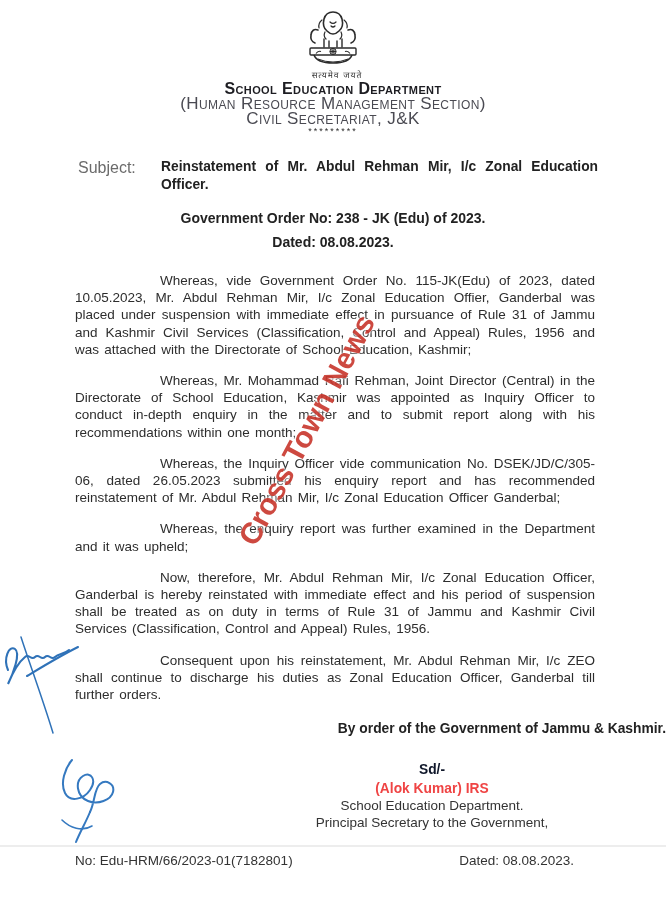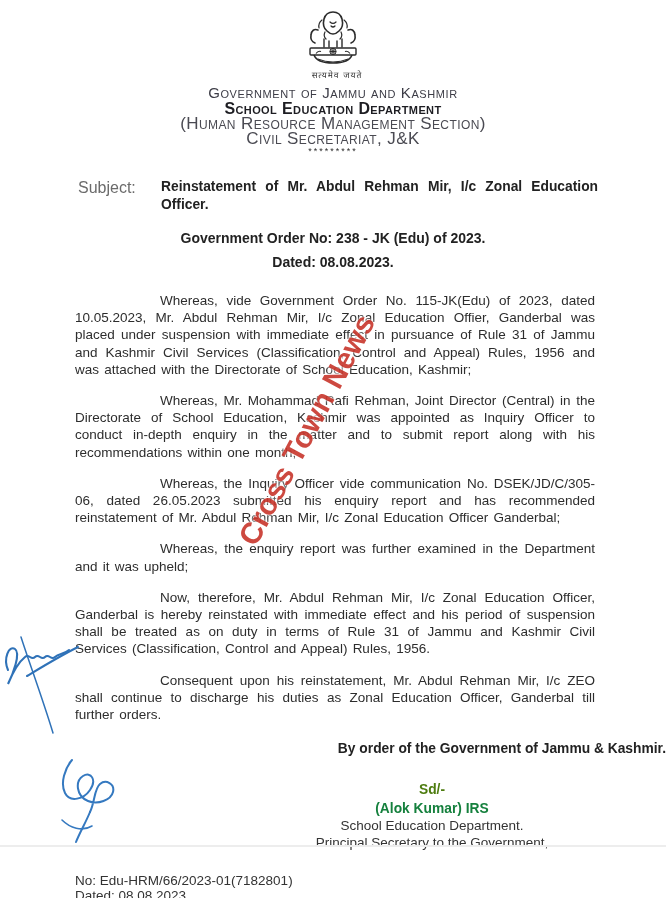--- a/index.html
+++ b/index.html
@@ -94,33 +94,32 @@
     font-weight: 700;
     color: #222;
     text-align: right;
   }
   .sig-block {
     margin-top: 24px;
     margin-left: 272px;
     width: 320px;
     text-align: center;
   }
-  .sig-sd { font-size: 13.8px; font-weight: 700; line-height: 19px; color: #4d7c0f; }
-  .sig-name { font-size: 13.8px; font-weight: 700; line-height: 19px; color: #15803d; }
+  .sig-sd { font-size: 13.8px; font-weight: 700; line-height: 19px; color: #0f172a; }
+  .sig-name { font-size: 13.8px; font-weight: 700; line-height: 19px; color: #ef4444; }
   .sig-desg { font-size: 13.5px; line-height: 16.5px; color: #333; }
 
   
   .footer-row {
     display: flex;
     justify-content: space-between;
     margin-top: 22px;
     padding: 0 92px 0 75px;
     font-size: 13.5px;
     color: #333;
-    flex-direction: column;
   }
   .scan-line {
     position: absolute;
     top: 845px; left: 0;
     width: 666px; height: 2px;
     background: #ededed;
   }
 
   
   .watermark {
@@ -178,21 +177,20 @@
           <path d="M35 40.4 v6.2 M31.9 43.5 h6.2 M32.8 41.3 l4.4 4.4 M37.2 41.3 l-4.4 4.4"></path>
 
           <path d="M18 45.5 q2 -3 5 -2 M52 45.5 q-2 -3 -5 -2" stroke-width="1.2"></path>
         </g>
 
         <path d="M16 47 q3 8 19 8 q16 0 19 -8" fill="none" stroke="#2b2b2b" stroke-width="1.6"></path>
         <path d="M20 51 q7 3 15 3 q8 0 15 -3" fill="none" stroke="#2b2b2b" stroke-width="1"></path>
       </svg>
     </div>
     <div class="emblem-motto">सत्यमेव जयते</div>
-    <div class="org-line1">Government of Jammu and Kashmir</div>
     <div class="dept-line">School Education Department</div>
     <div class="section-line">(Human Resource Management Section)</div>
     <div class="secretariat-line">Civil Secretariat, J&amp;K</div>
     <div class="stars-line">*********</div>
   </div>
 
   <div class="subject-row">
     <div class="subject-label">Subject:</div>
     <div class="subject-text">Reinstatement of Mr. Abdul Rehman Mir, I/c Zonal Education Officer.</div>
   </div>

